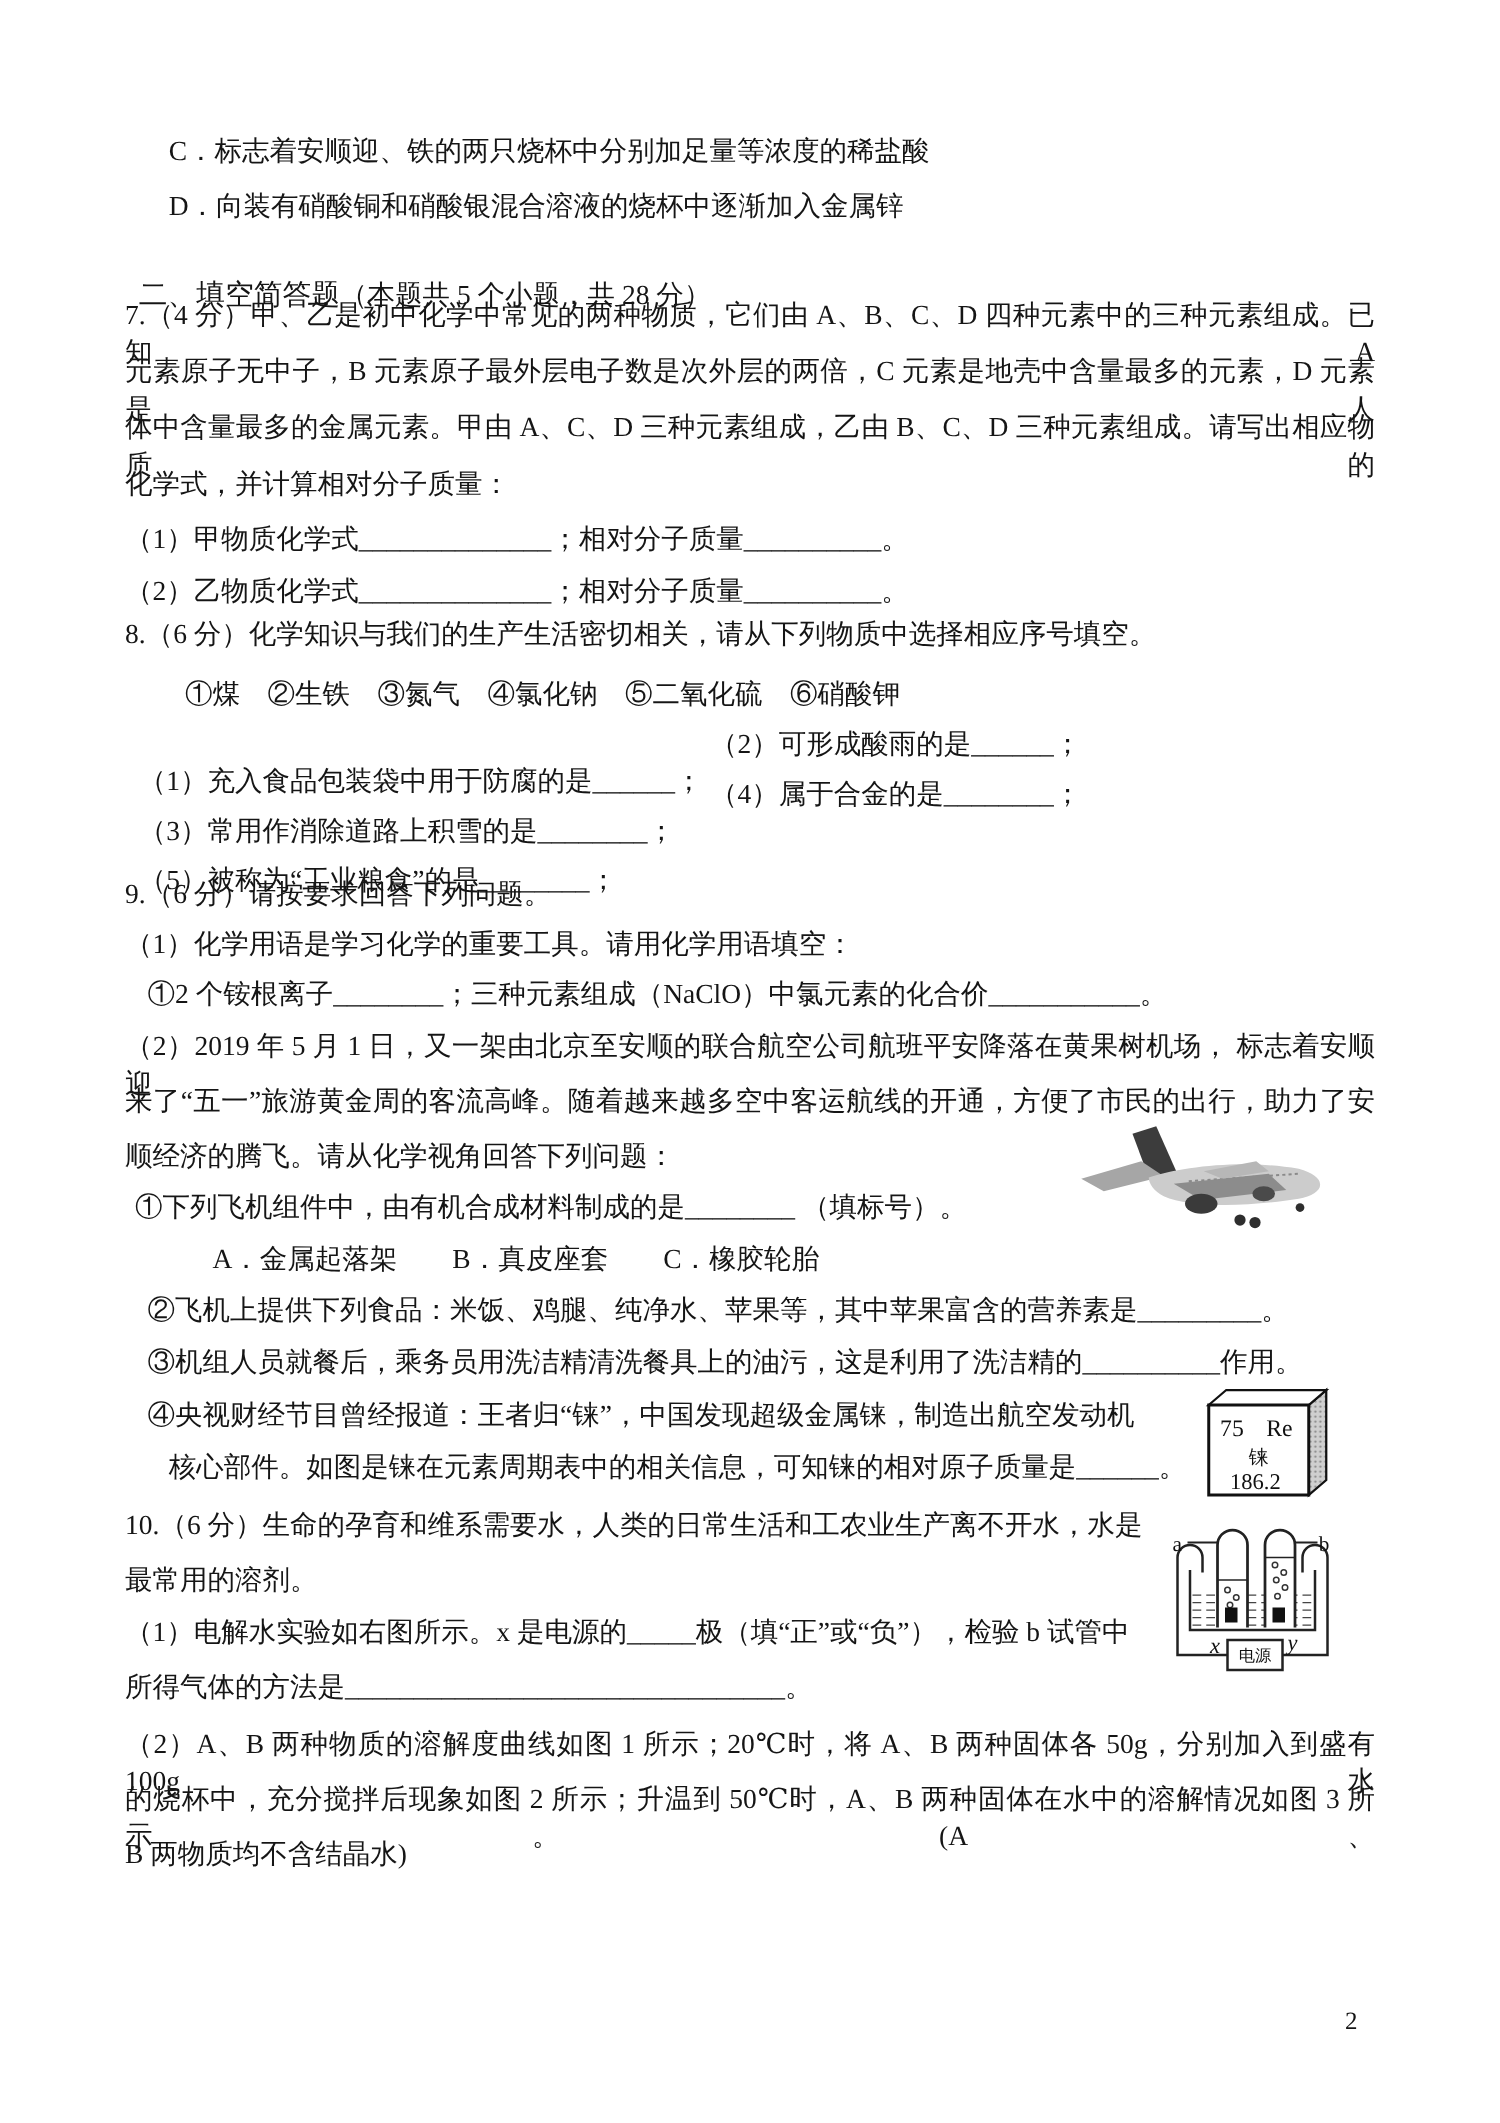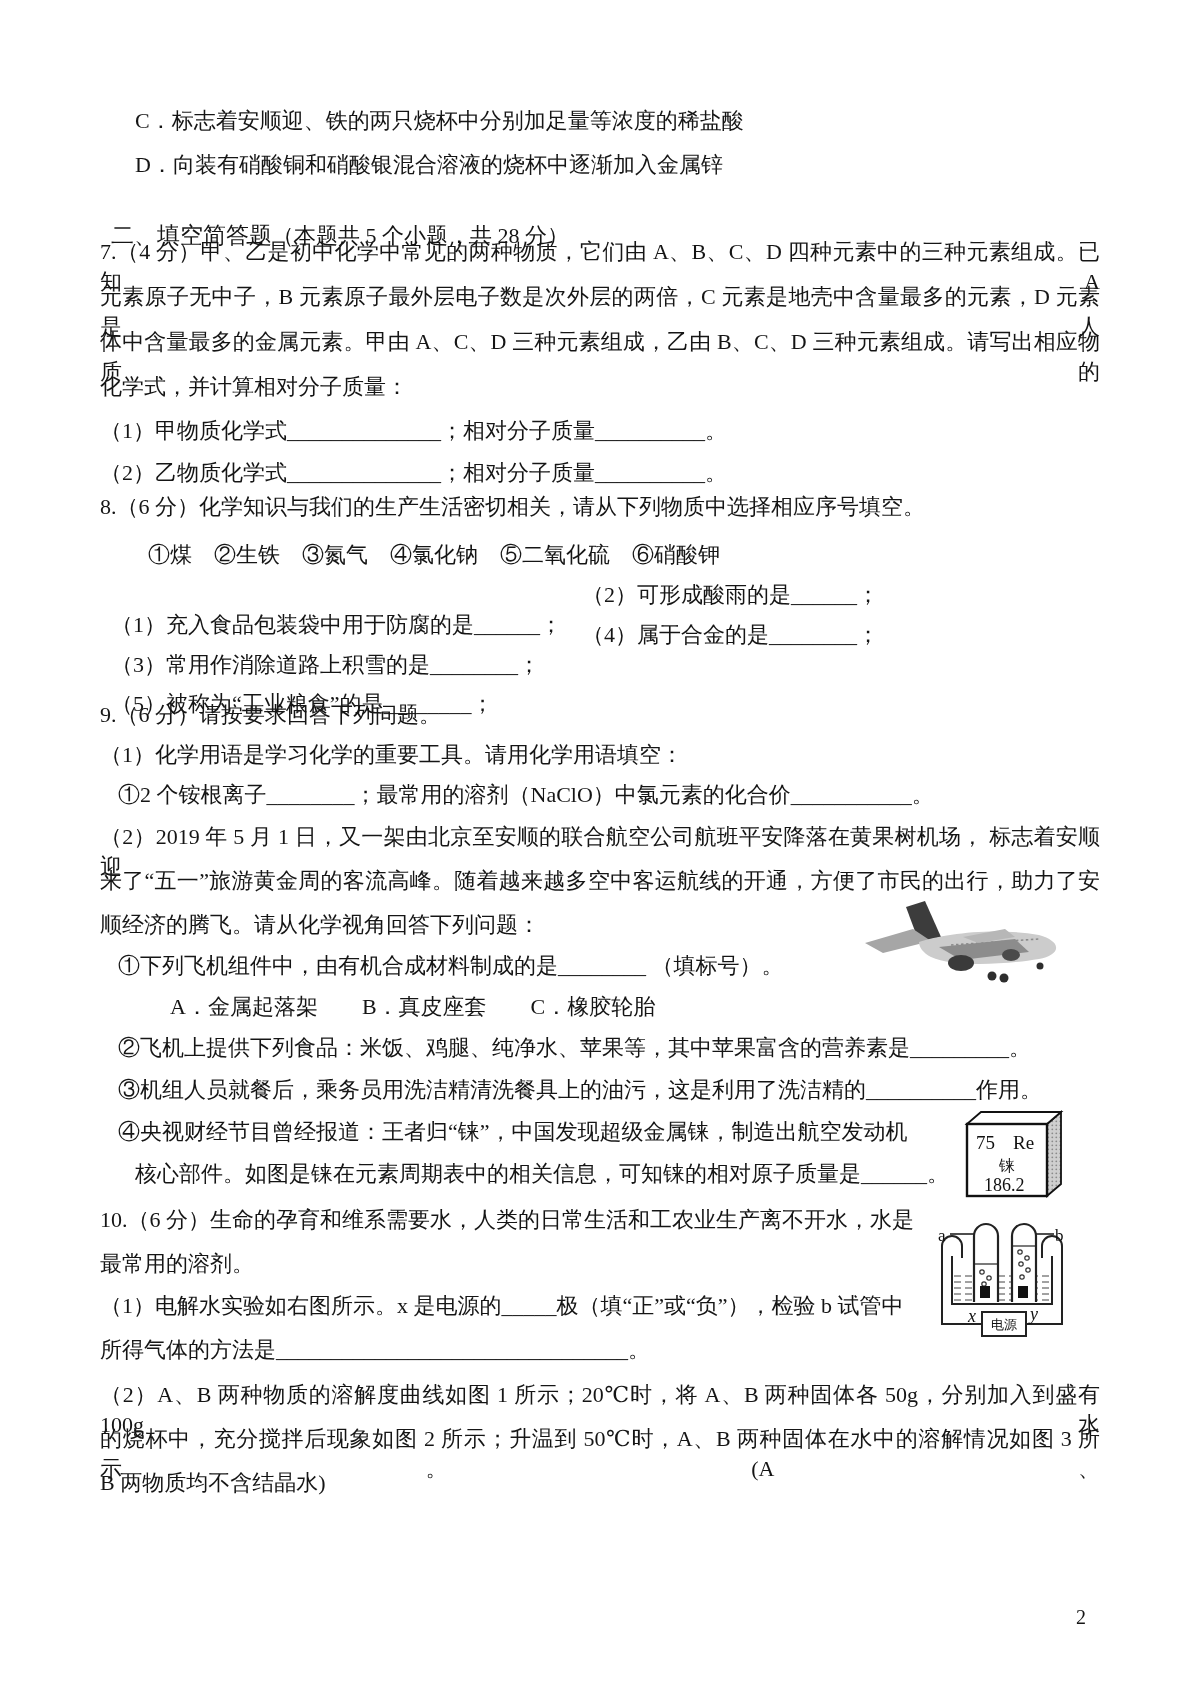--- a/index.html
+++ b/index.html
@@ -5,21 +5,21 @@
   *{margin:0;padding:0;box-sizing:border-box}
   html,body{background:#ffffff}
   body{
     width:1200px;height:1698px;position:relative;overflow:hidden;
     font-family:"Liberation Serif","DejaVu Serif",serif;
     color:#151515;
   }
   .line{position:absolute;font-size:22px;white-space:pre;line-height:30px}
   .just{white-space:normal;width:1000px;text-align:justify;text-align-last:justify}
   .bold{font-weight:normal;font-size:23px}
-  .part2{position:absolute;left:482px;top:0;white-space:pre}
+  .part2{position:absolute;left:468px;top:0;white-space:pre}
   .pagenum{position:absolute;font-size:20px}
   .fig{position:absolute}
   svg text{font-family:"Liberation Serif","DejaVu Serif",serif}
 </style>
 </head>
 <body>
 
 <div class="line" style="left:135px;top:106px">C．标志着安顺迎、铁的两只烧杯中分别加足量等浓度的稀盐酸</div>
 <div class="line" style="left:135px;top:150px">D．向装有硝酸铜和硝酸银混合溶液的烧杯中逐渐加入金属锌</div>
 
@@ -43,25 +43,25 @@
 <div class="line" style="left:100px;top:620px">
   <span>（3）常用作消除道路上积雪的是________；</span>
   <span class="part2">（4）属于合金的是________；</span>
 </div>
 <div class="line" style="left:100px;top:659px">
   <span>（5）被称为“工业粮食”的是________；</span>
 </div>
 
 <div class="line" style="left:100px;top:700px">9.（6 分）请按要求回答下列问题。</div>
 <div class="line" style="left:100px;top:740px">（1）化学用语是学习化学的重要工具。请用化学用语填空：</div>
-<div class="line" style="left:118px;top:780px">①2 个铵根离子________；最常用的溶剂（NaClO）中氯元素的化合价___________。</div>
+<div class="line" style="left:118px;top:780px">①2 个铵根离子________；三种元素组成（NaClO）中氯元素的化合价___________。</div>
 <div class="line just" style="left:100px;top:822px">（2）2019 年 5 月 1 日，又一架由北京至安顺的联合航空公司航班平安降落在黄果树机场， 标志着安顺迎</div>
 <div class="line just" style="left:100px;top:866px">来了“五一”旅游黄金周的客流高峰。随着越来越多空中客运航线的开通，方便了市民的出行，助力了安</div>
 <div class="line" style="left:100px;top:910px">顺经济的腾飞。请从化学视角回答下列问题：</div>
-<div class="line" style="left:118px;top:951px">①下列飞机组件中，由有机合成材料制成的是________ （填标号）。</div>
+<div class="line" style="left:108px;top:951px">①下列飞机组件中，由有机合成材料制成的是________ （填标号）。</div>
 <div class="line" style="left:170px;top:992px">A．金属起落架　　B．真皮座套　　C．橡胶轮胎</div>
 <div class="line" style="left:118px;top:1033px">②飞机上提供下列食品：米饭、鸡腿、纯净水、苹果等，其中苹果富含的营养素是_________。</div>
 <div class="line" style="left:118px;top:1075px">③机组人员就餐后，乘务员用洗洁精清洗餐具上的油污，这是利用了洗洁精的__________作用。</div>
 <div class="line" style="left:118px;top:1117px">④央视财经节目曾经报道：王者归“铼”，中国发现超级金属铼，制造出航空发动机</div>
 <div class="line" style="left:135px;top:1159px">核心部件。如图是铼在元素周期表中的相关信息，可知铼的相对原子质量是______。</div>
 
 <div class="line" style="left:100px;top:1205px">10.（6 分）生命的孕育和维系需要水，人类的日常生活和工农业生产离不开水，水是</div>
 <div class="line" style="left:100px;top:1249px">最常用的溶剂。</div>
 <div class="line" style="left:100px;top:1291px">（1）电解水实验如右图所示。x 是电源的_____极（填“正”或“负”），检验 b 试管中</div>
 <div class="line" style="left:100px;top:1335px">所得气体的方法是________________________________。</div>

